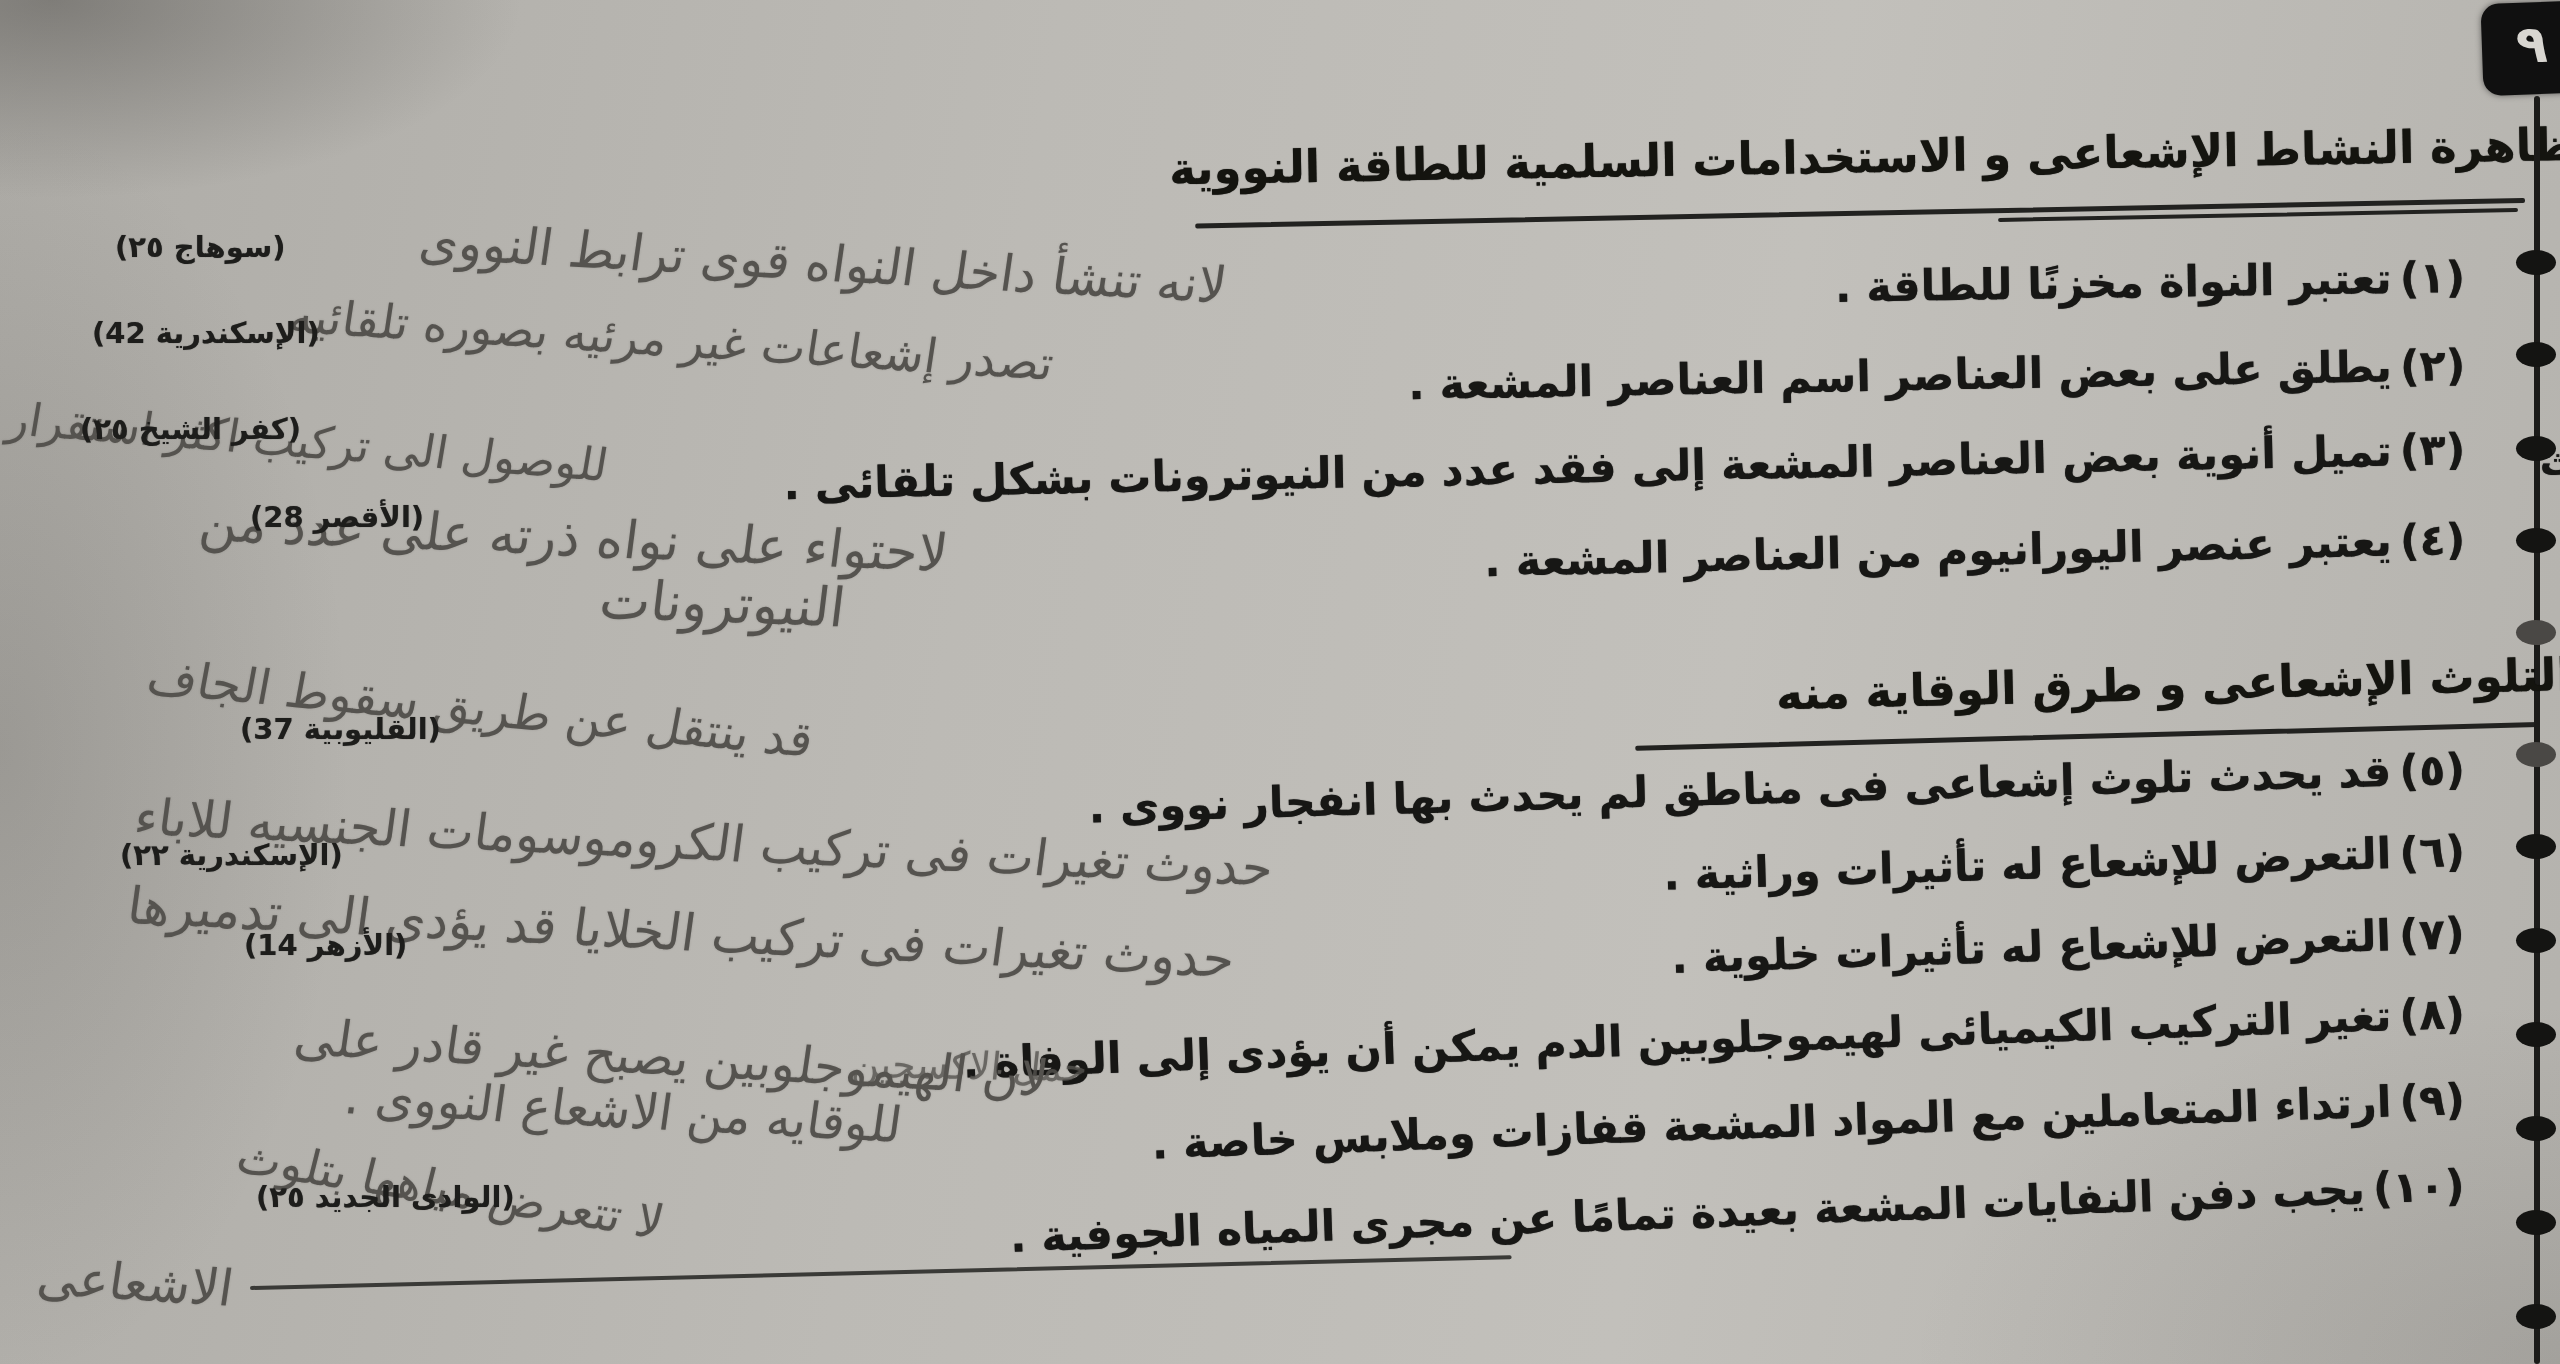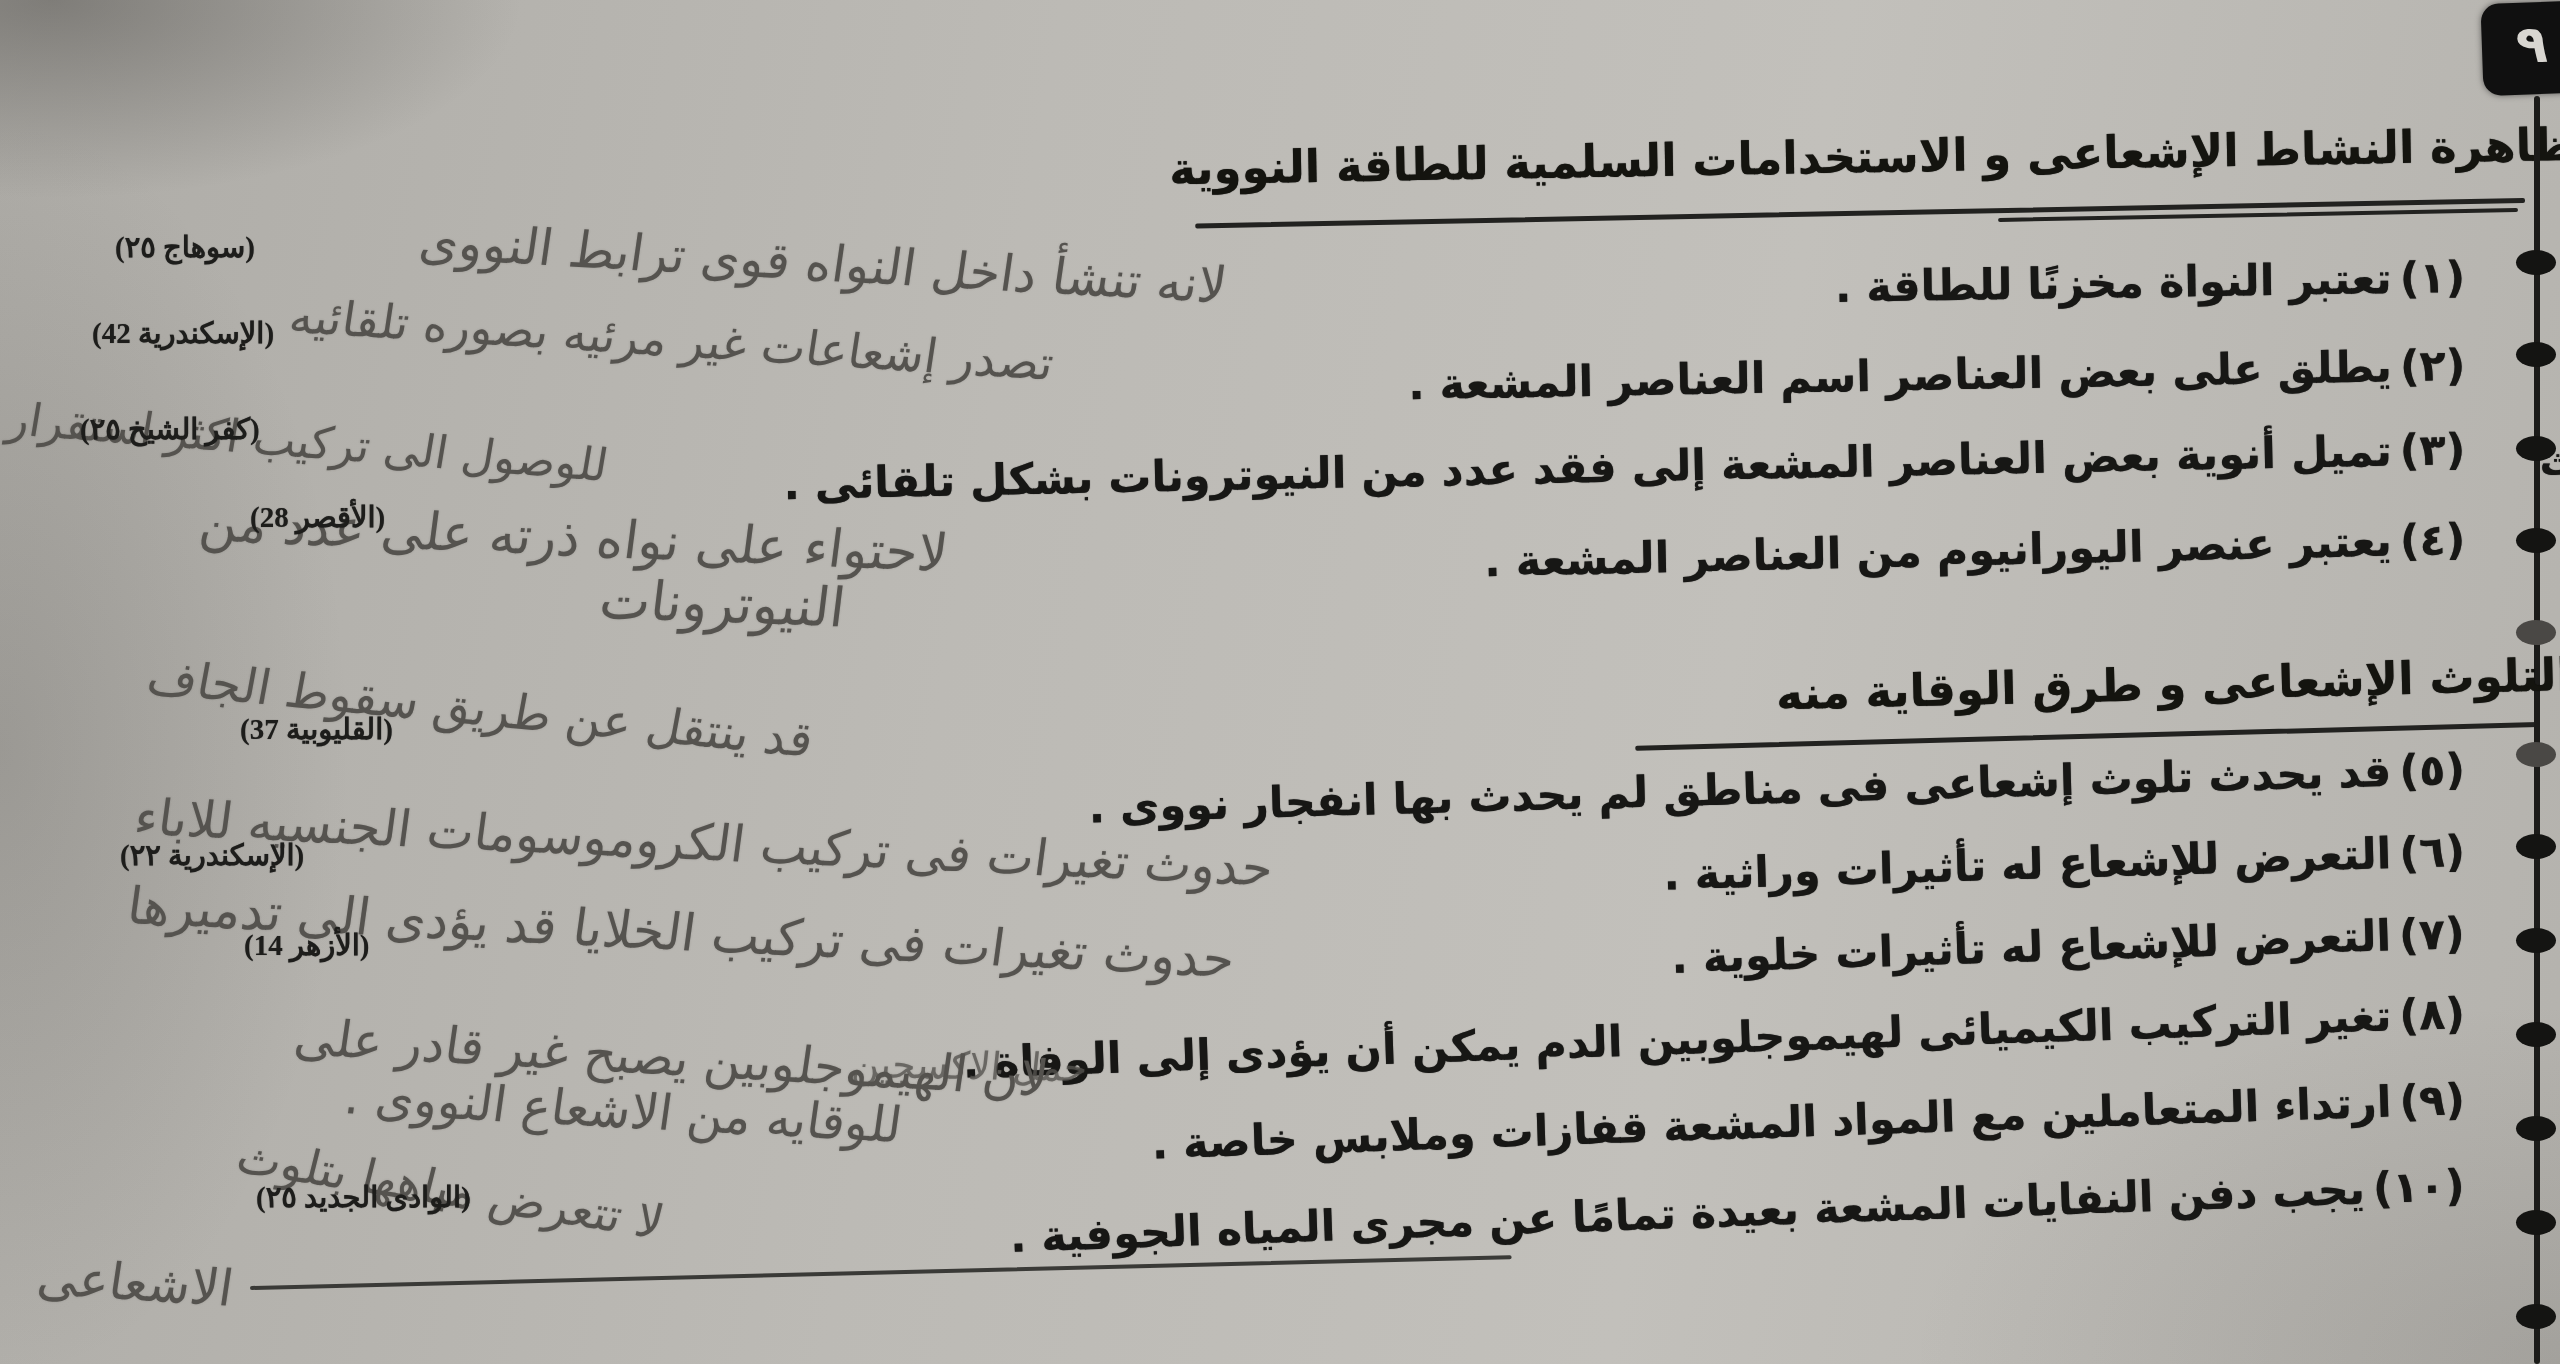--- a/index.html
+++ b/index.html
@@ -15,21 +15,21 @@
   }
   .abs{position:absolute;white-space:nowrap;}
   .printed{font-weight:bold;color:#171715;font-size:43px;text-shadow:0 0 1px rgba(10,10,10,.65);}
   .row{right:95px;transform-origin:right center;}
   .row .num{margin-left:8px;}
   .heading{font-size:54px;font-weight:bold;color:#121210;text-shadow:0 0 1px rgba(0,0,0,.7);}
   .sec-title{font-size:45px;font-weight:bold;color:#14140f;transform-origin:right center;text-shadow:0 0 1px rgba(0,0,0,.7);}
   .uline{background:#222220;transform-origin:right center;border-radius:2px;}
   .hw{color:#55534f;font-weight:500;transform-origin:left center;
       text-shadow:0 0 2px rgba(85,83,79,.30);letter-spacing:1px;}
-  .src{font-size:29px;font-weight:bold;color:#1d1d1b;text-shadow:0 0 1px rgba(0,0,0,.5);font-family:Liberation Serif, serif;}
+  .src{font-size:29px;font-weight:bold;color:#1d1d1b;text-shadow:0 0 1px rgba(0,0,0,.5);}
   .badge{background:#101010;border-radius:18px;box-shadow:0 0 6px rgba(0,0,0,.5);}
   .badge-num{position:absolute;left:34px;top:12px;font-size:52px;font-weight:bold;color:#d8d6d1;}
   .vline{background:#1b1b19;border-radius:3px;}
   .dot{background:#141412;border-radius:50%;}
   .rule{transform-origin:left center;background:#3a3a37;border-radius:2px;}
 </style>
 </head>
 <body>
 
 <div class="page">

